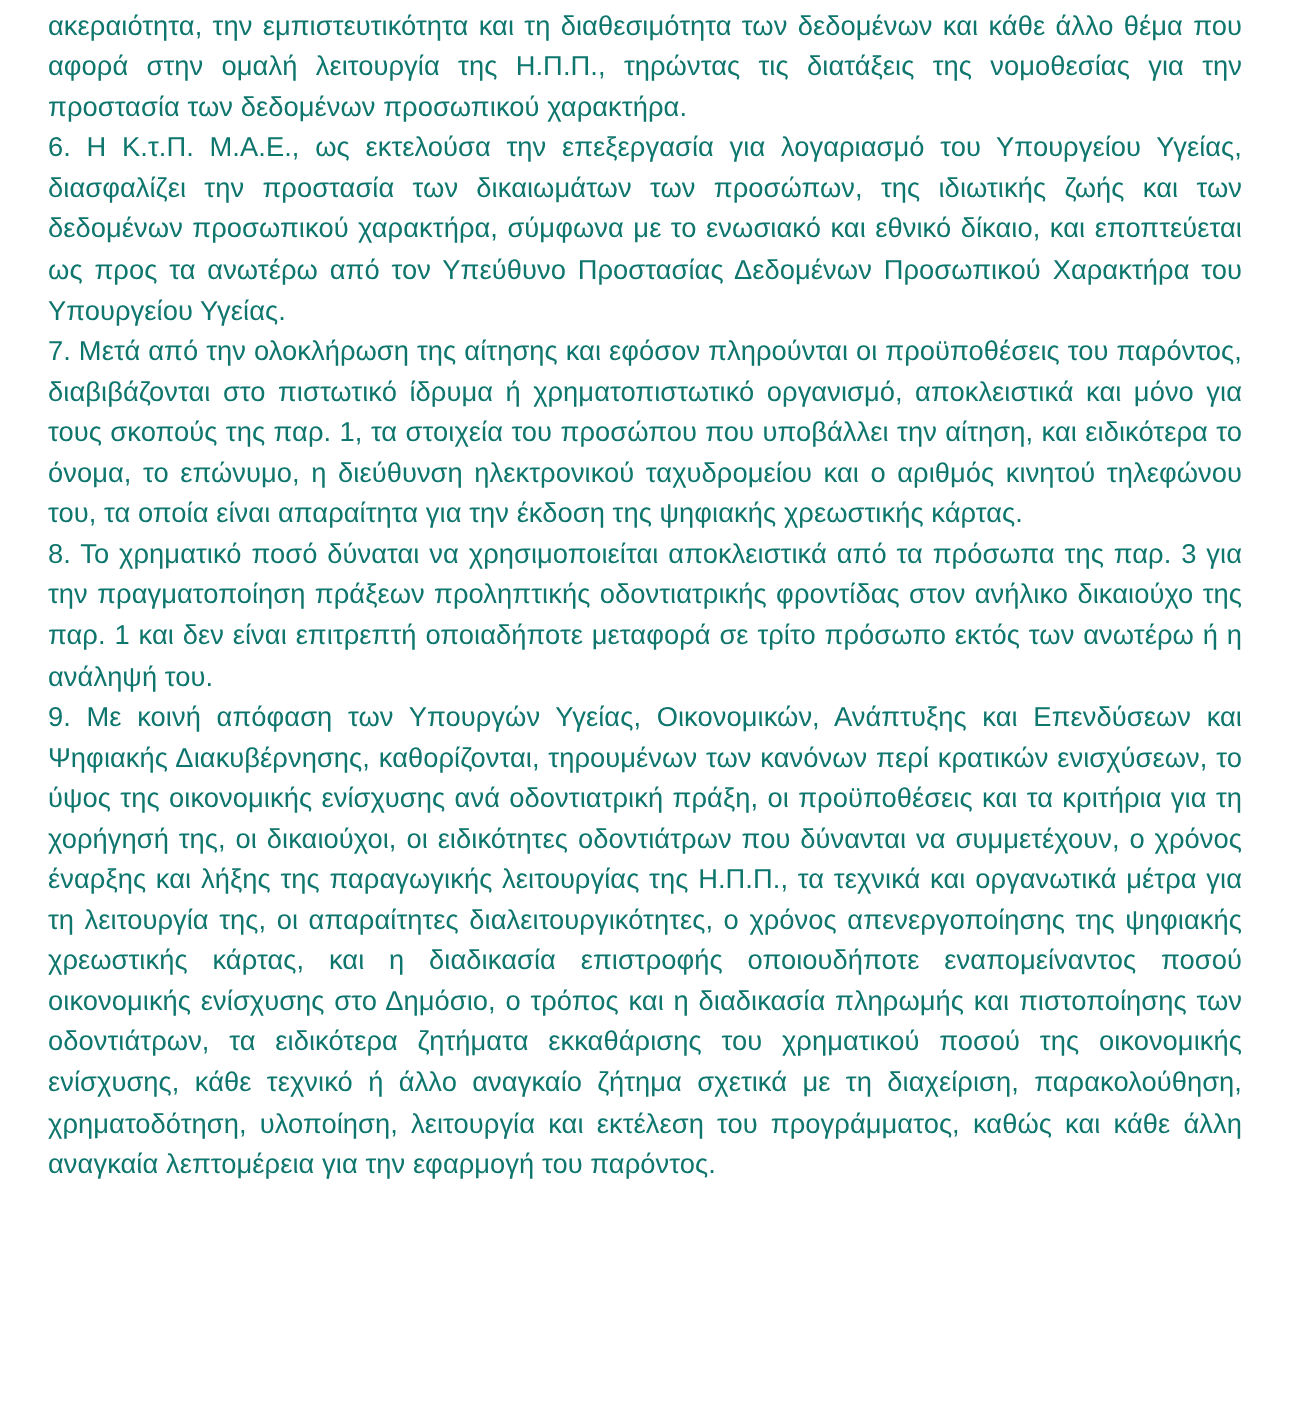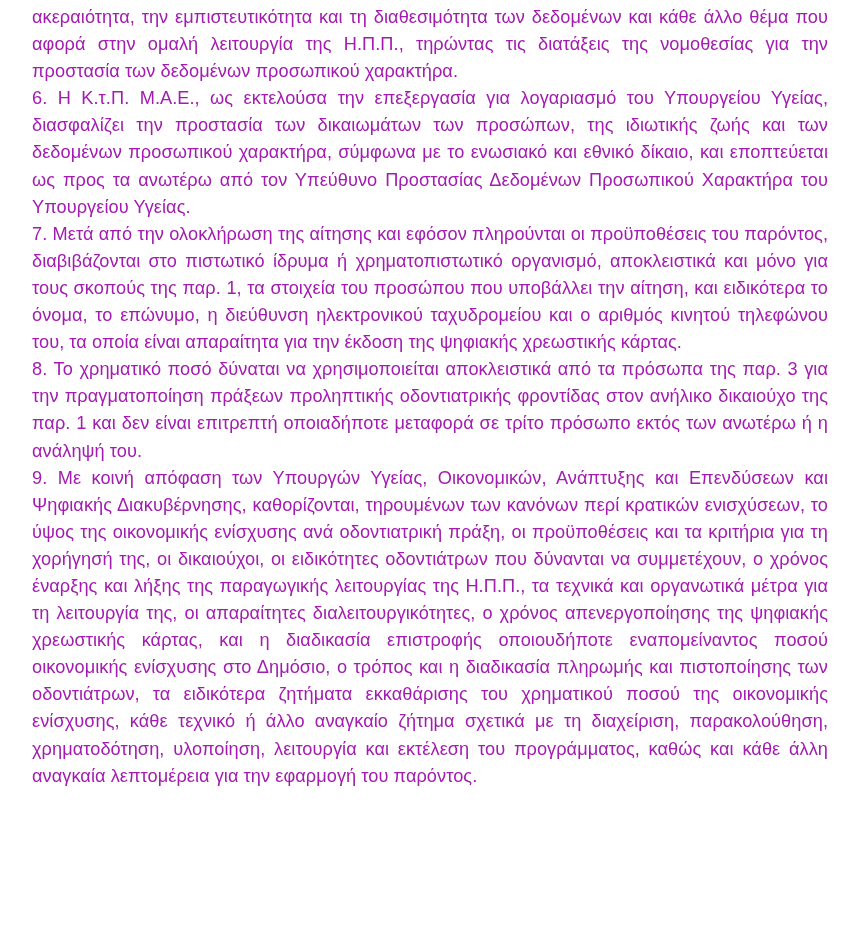--- a/index.html
+++ b/index.html
@@ -14,21 +14,21 @@
       position: relative;
     }
     .page {
       position: absolute;
       left: 32px;
       top: 4px;
       width: 796px;
       font-family: "Liberation Sans", sans-serif;
       font-size: 18.2px;
       line-height: 27.1px;
-      color: #a21caf;
+      color: #0f766e;
       letter-spacing: 0.05px;
     }
     .para {
       margin: 0;
       text-align: justify;
       text-align-last: left;
     }
   </style>
 </head>
 <body>

